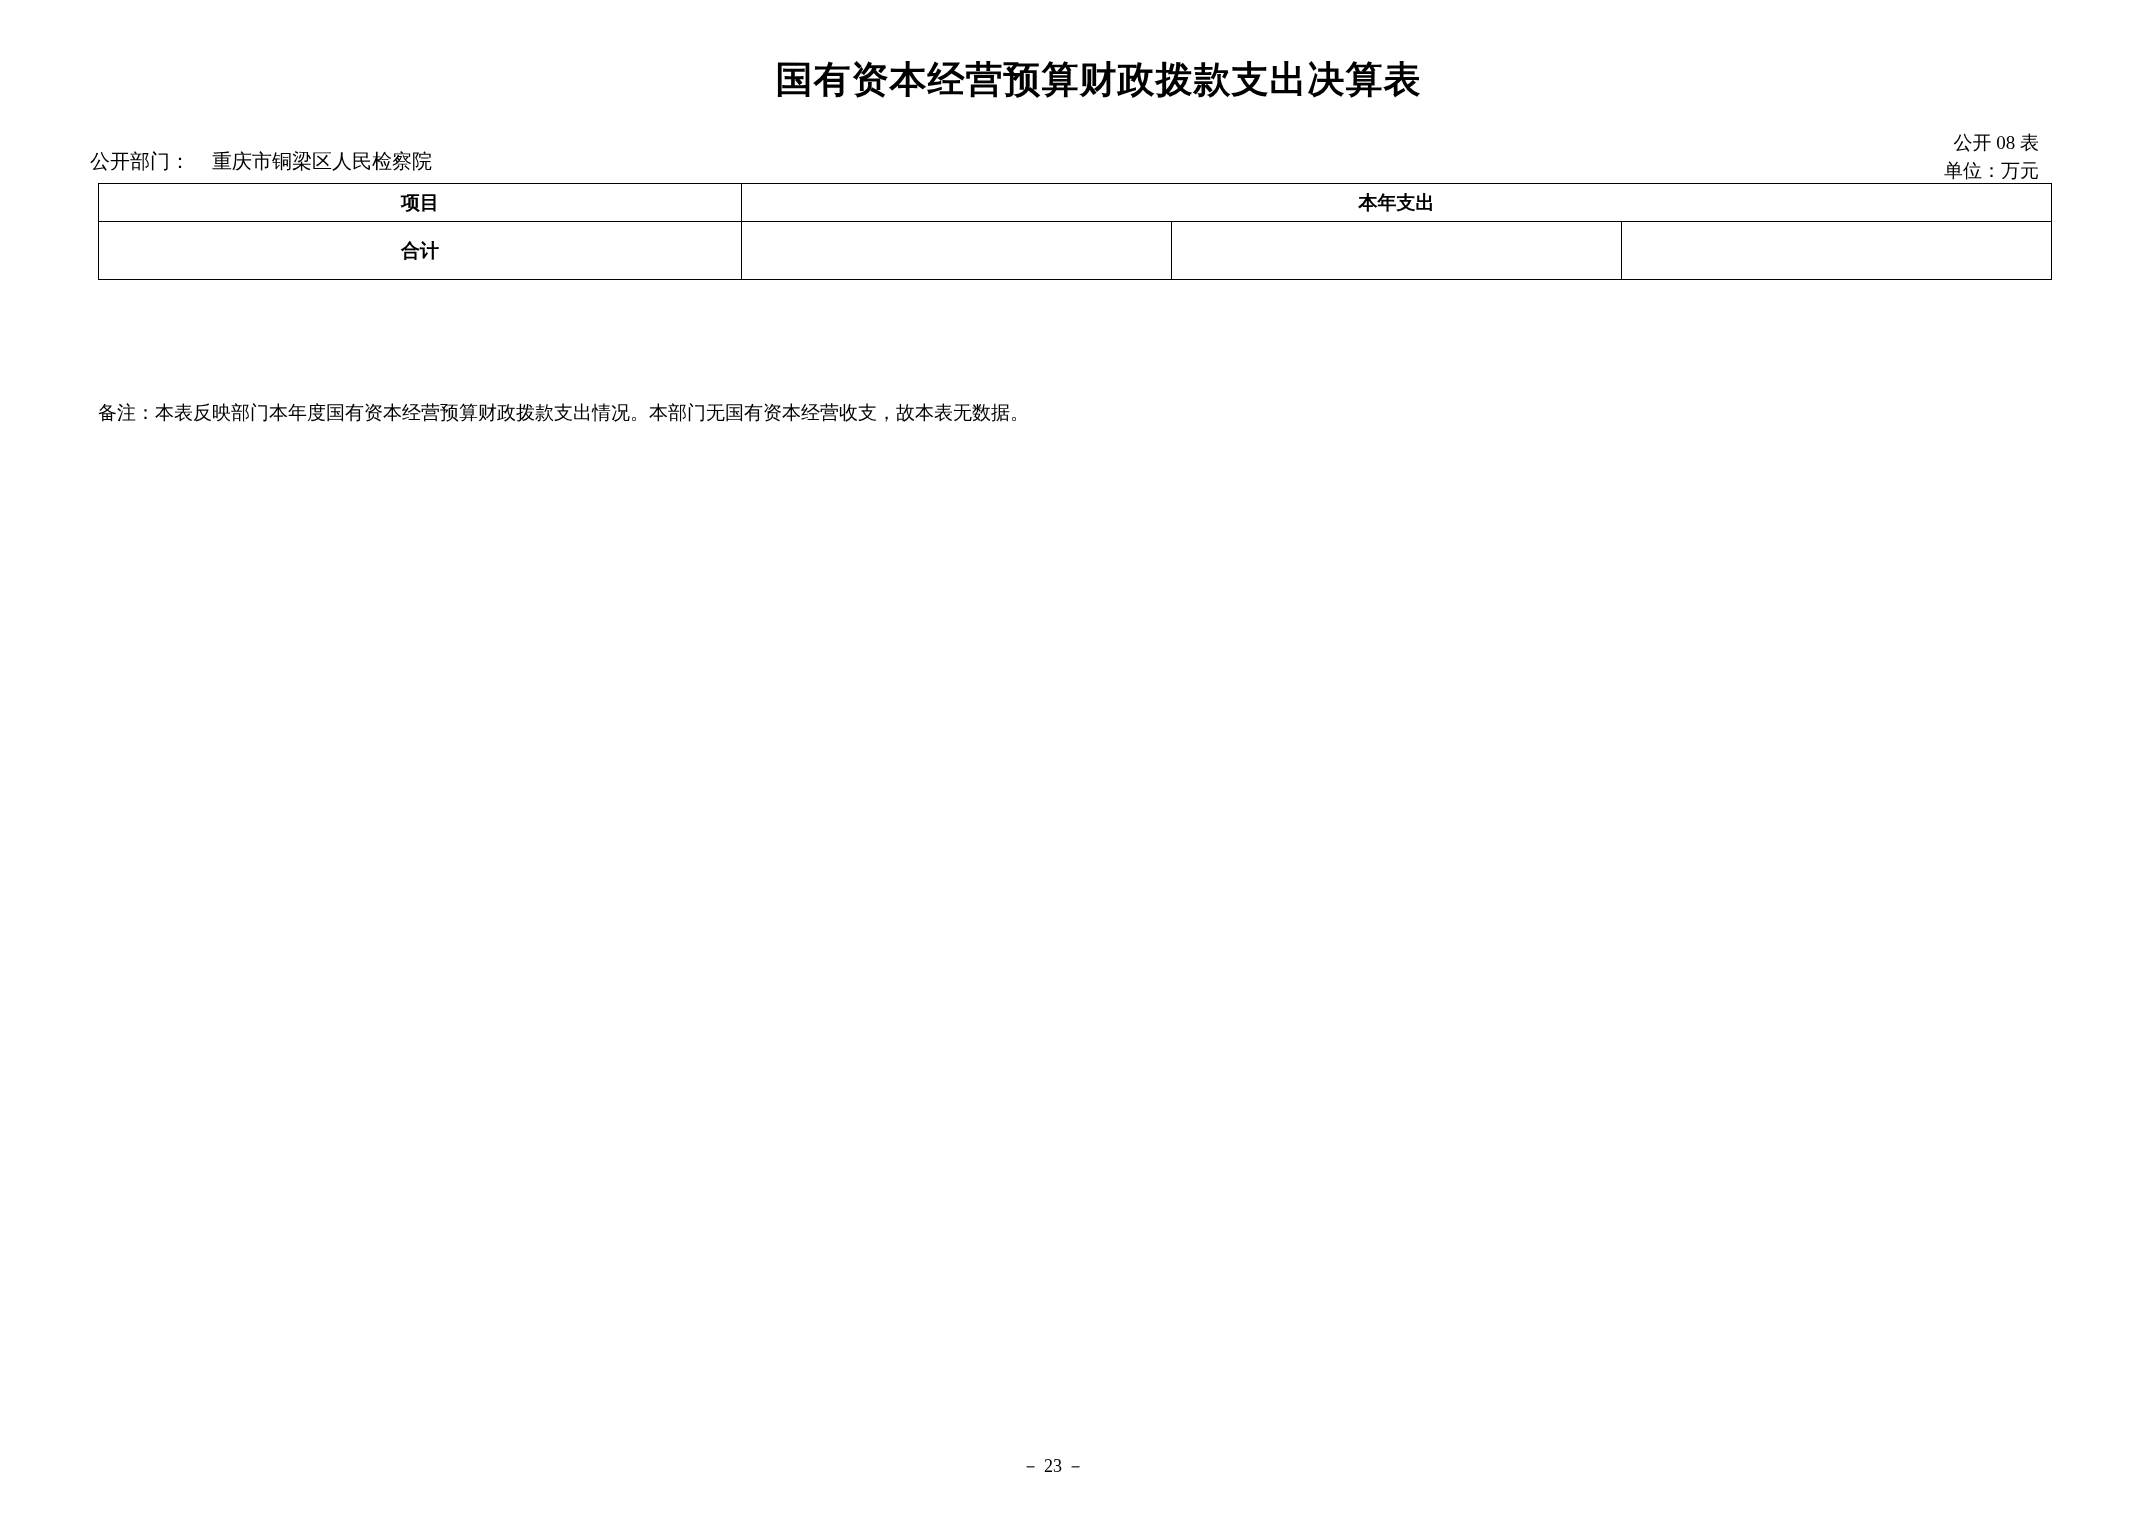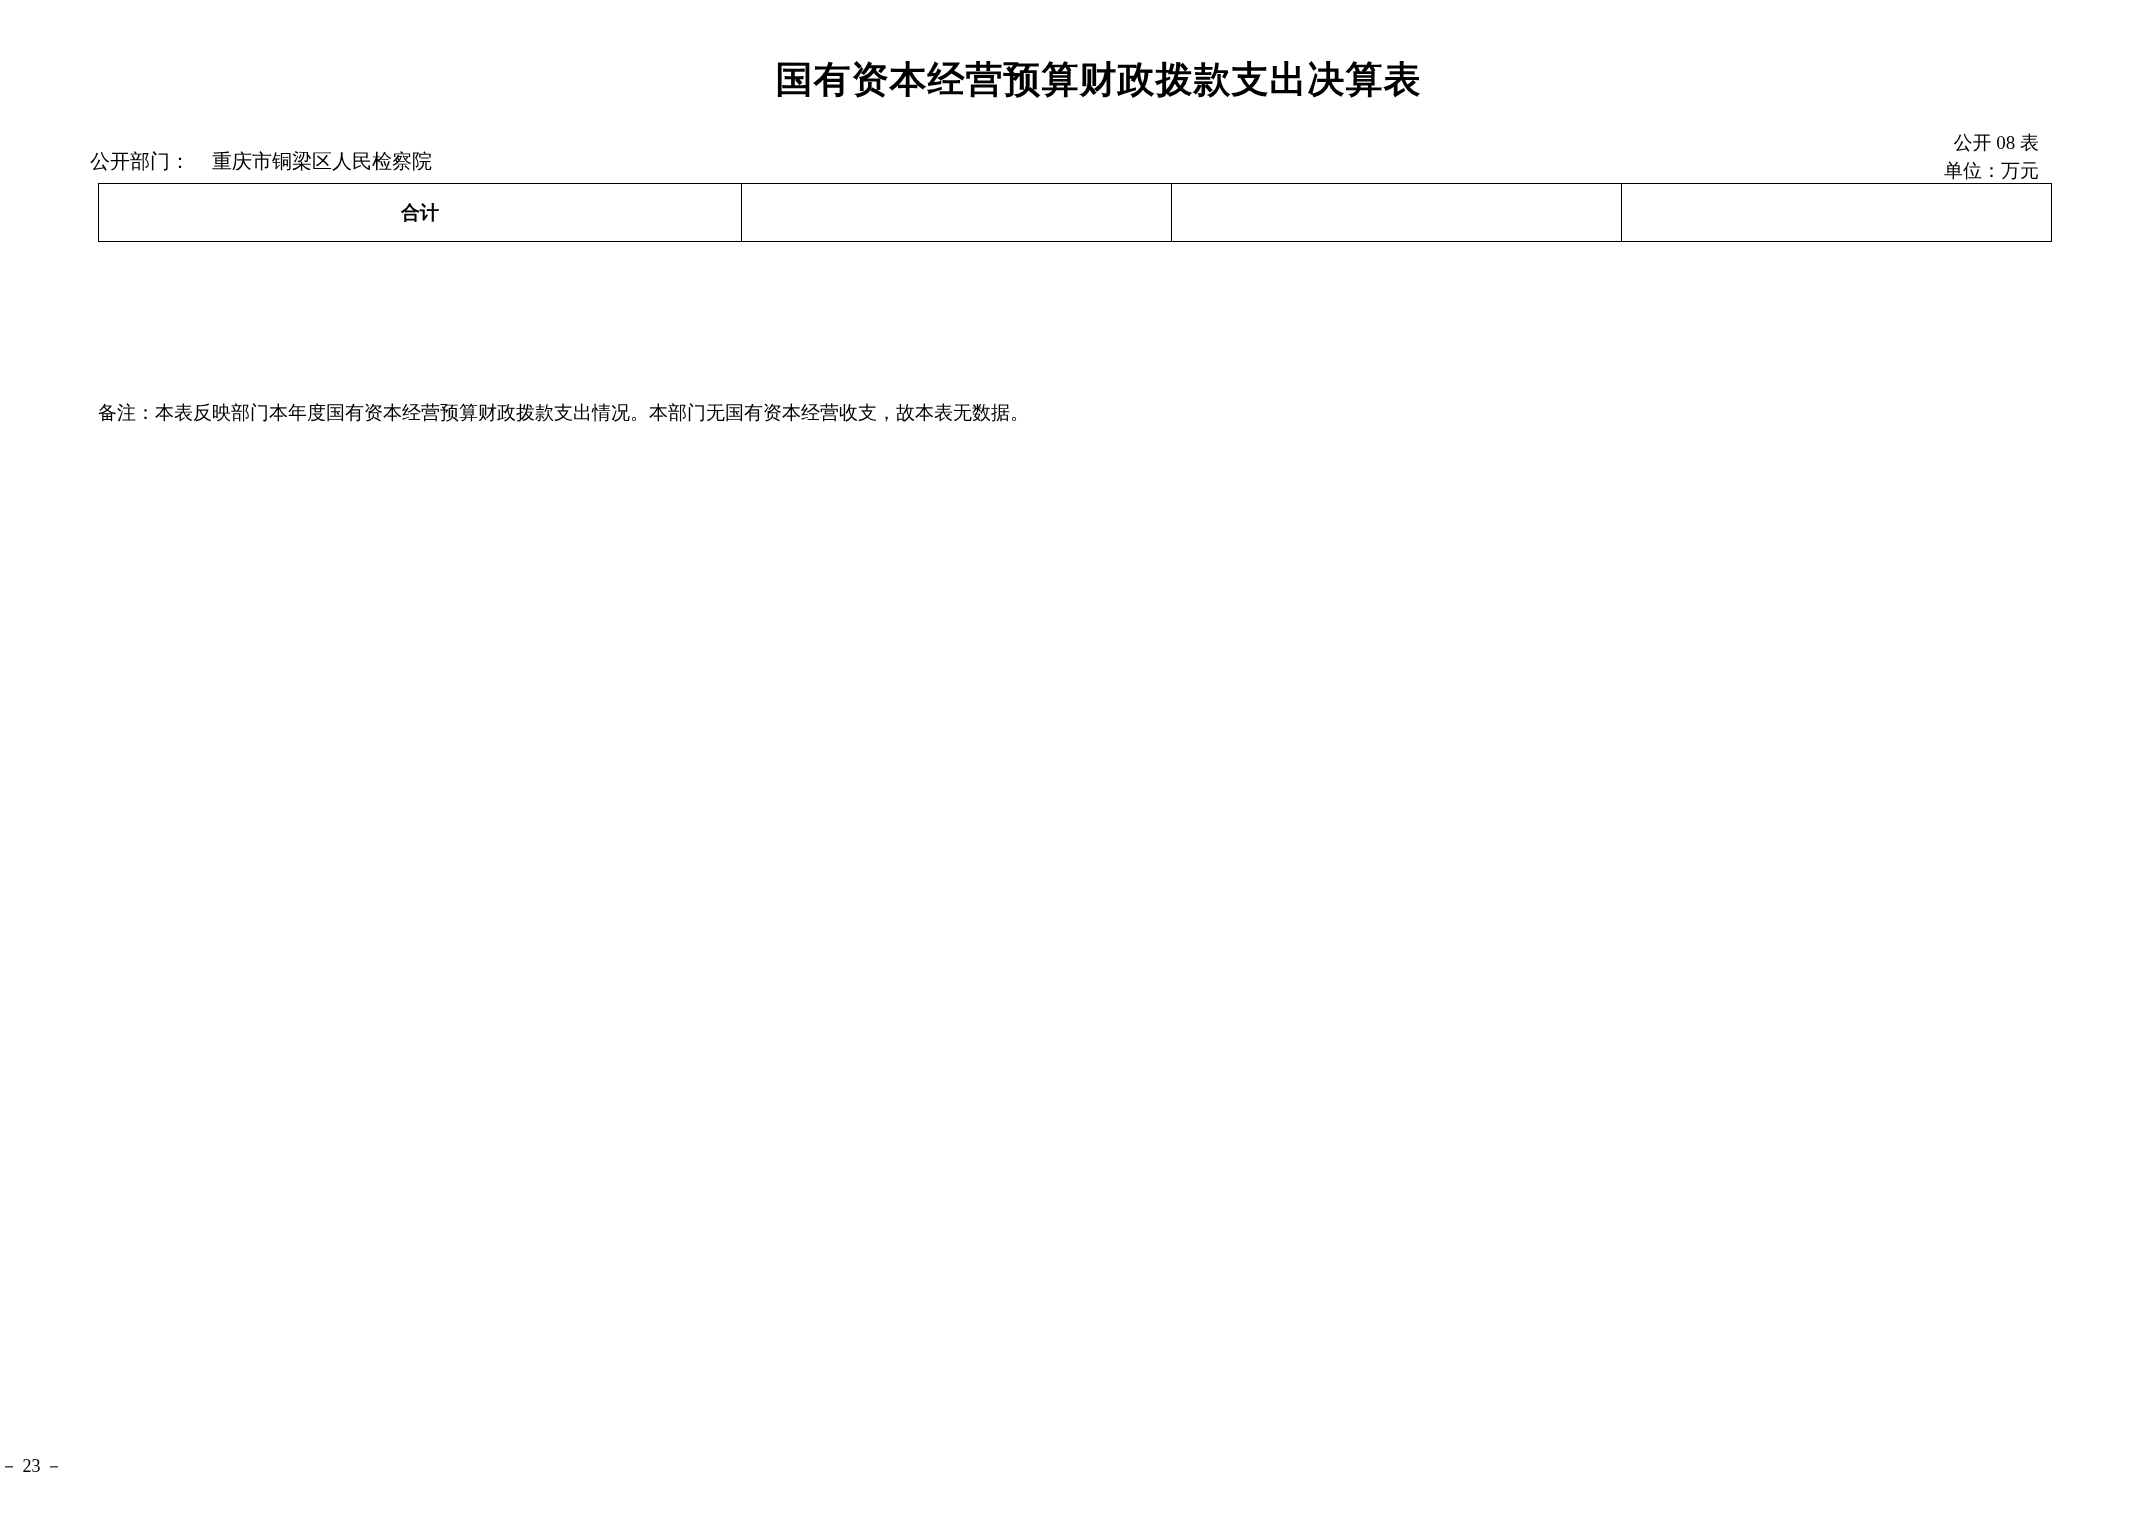--- a/index.html
+++ b/index.html
@@ -85,21 +85,21 @@
     left: 98px;
     top: 400px;
     font-size: 19px;
     white-space: nowrap;
   }
   .footer {
     position: absolute;
     left: 0;
     bottom: 42px;
     width: 2106px;
-    text-align: left;
+    text-align: center;
     font-size: 18px;
   }
 </style>
 </head>
 <body>
 
 <div class="page">
 
   <div class="title">国有资本经营预算财政拨款支出决算表</div>
 
@@ -114,20 +114,24 @@
 
   <table class="main">
     <colgroup>
       <col class="col-a">
         <col class="col-b">
         <col class="col-c">
         <col class="col-d">
         <col class="col-e">
     </colgroup>
     <tbody>
+      <tr class="row-group">
+        <td colspan="2">项目</td>
+        <td colspan="3">本年支出</td>
+      </tr>
       <tr class="row-total">
         <td colspan="2">合计</td>
         <td></td>
         <td></td>
         <td></td>
       </tr>
     </tbody>
   </table>
 
   <div class="note">备注：本表反映部门本年度国有资本经营预算财政拨款支出情况。本部门无国有资本经营收支，故本表无数据。</div>

